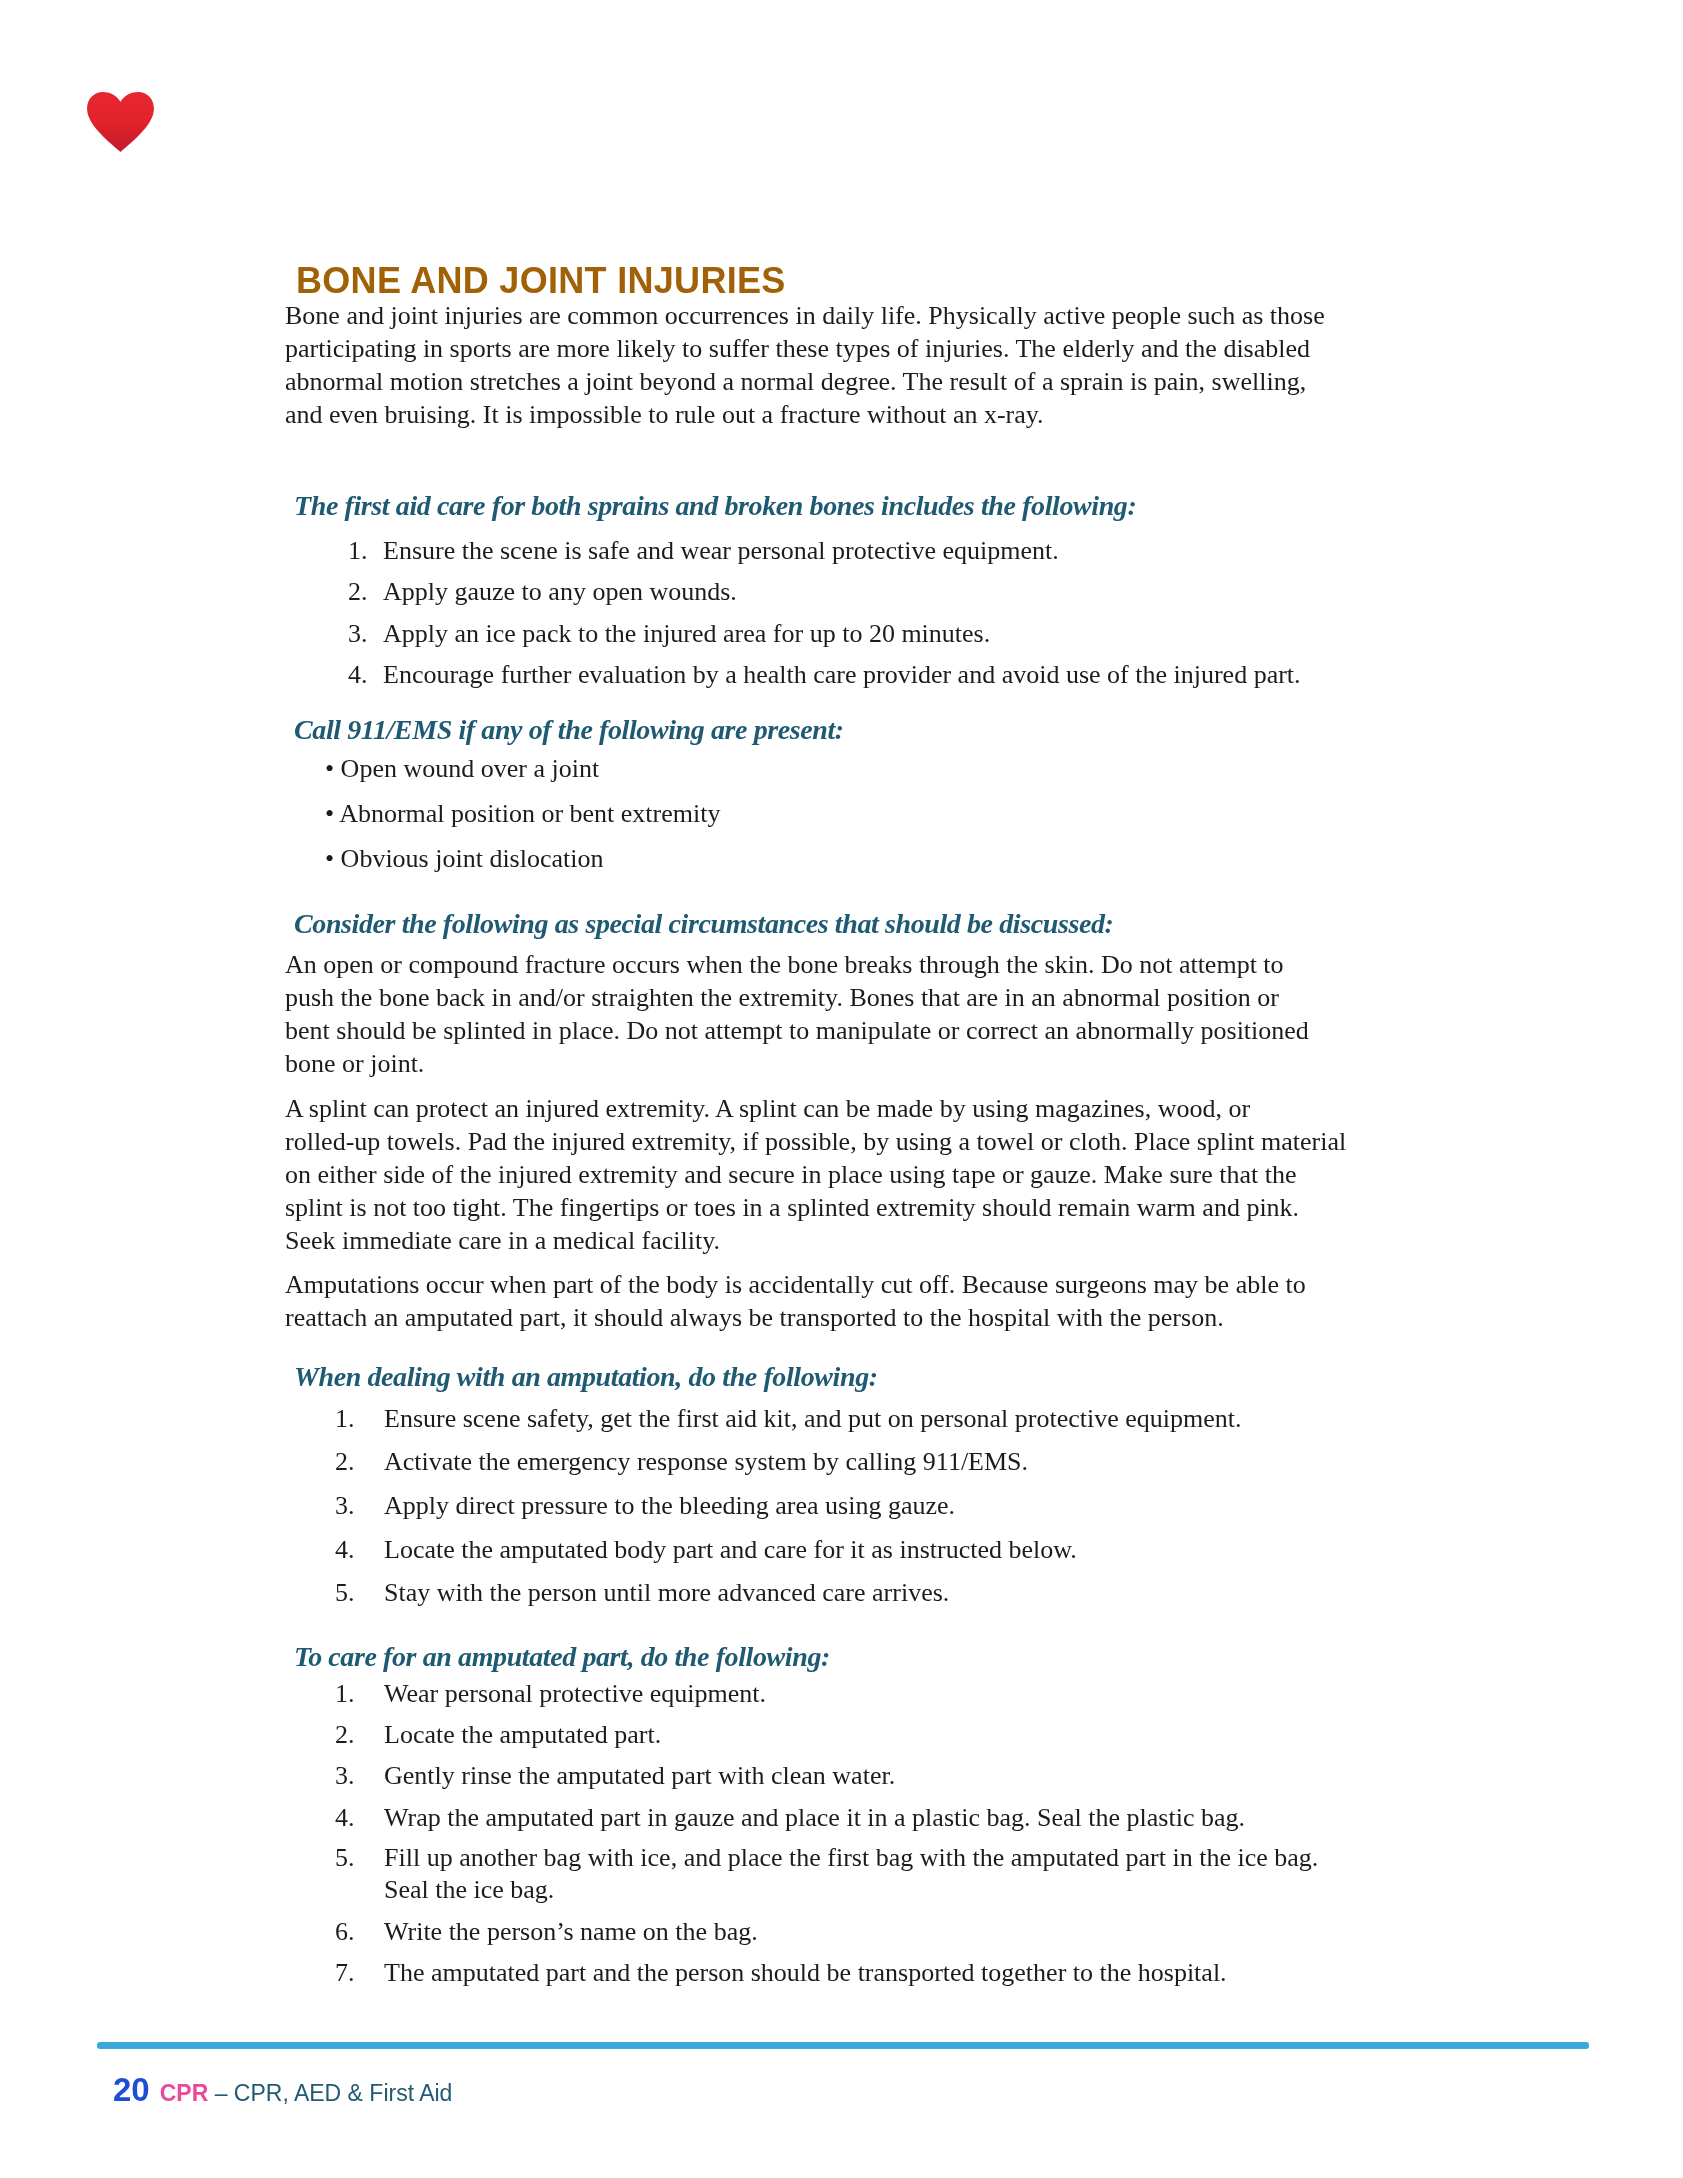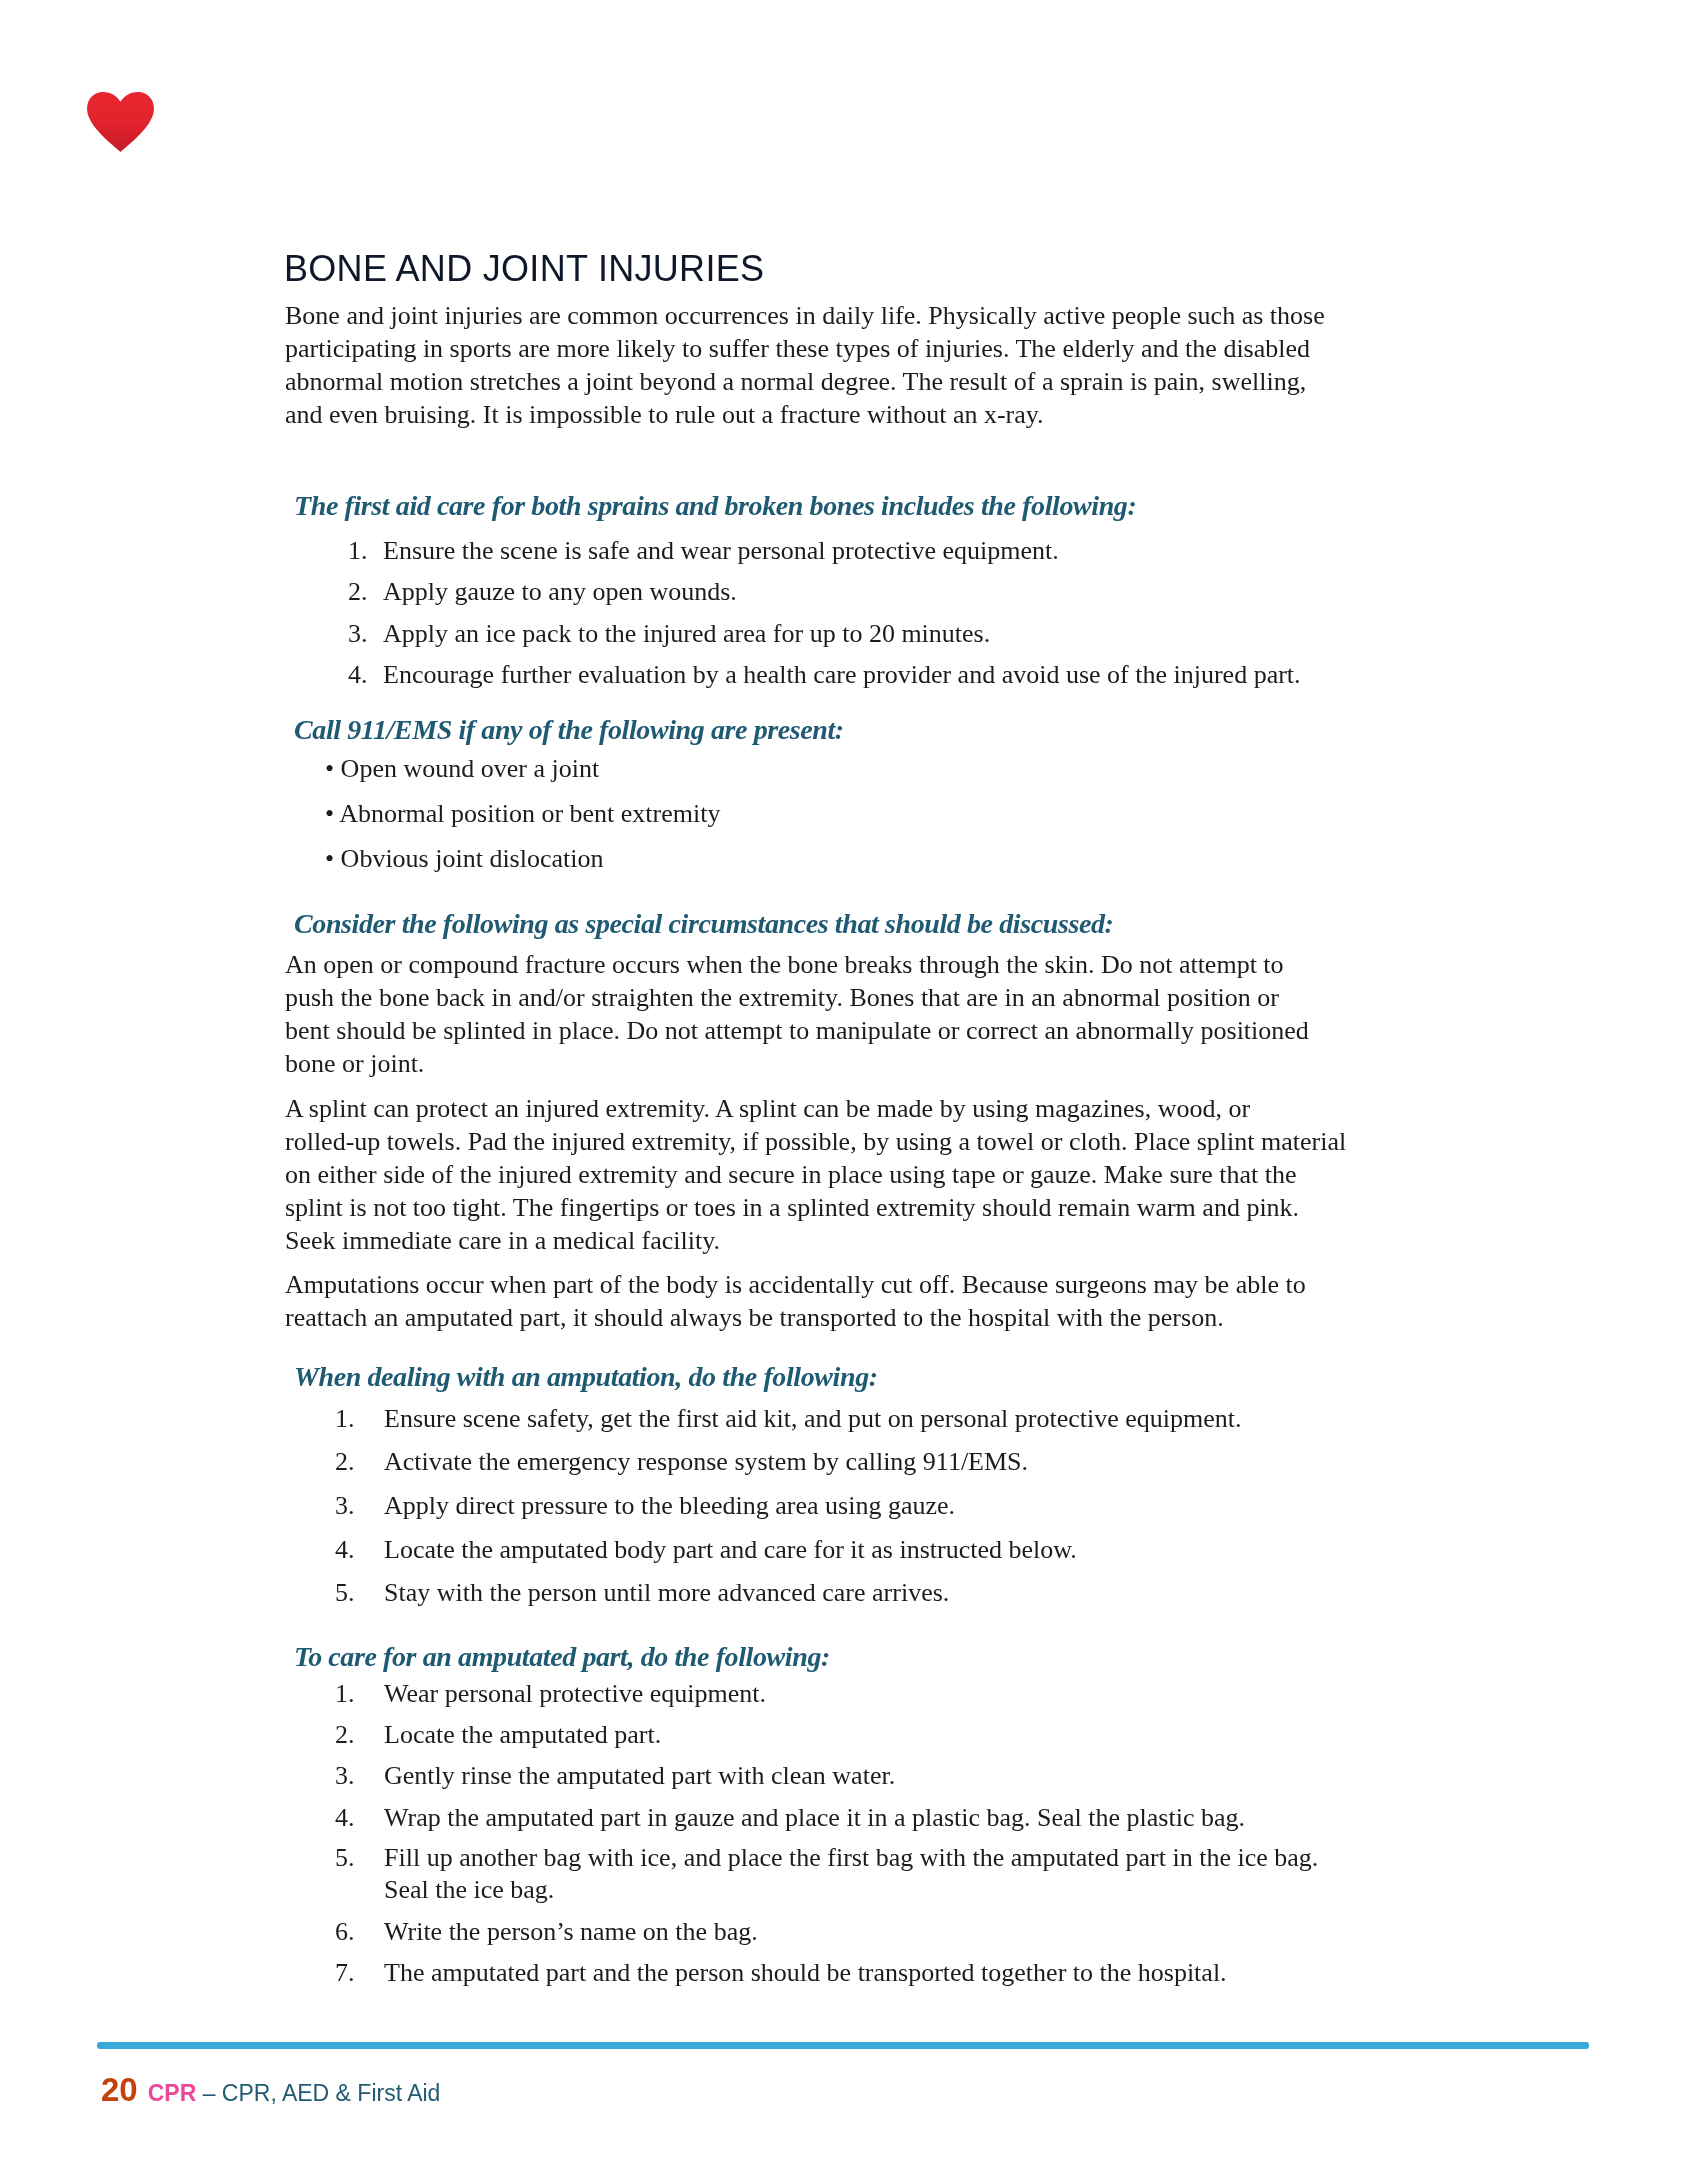--- a/index.html
+++ b/index.html
@@ -1,32 +1,32 @@
 <!DOCTYPE html>
 <html><head>
 <meta charset="utf-8">
 <style>
   html, body { margin:0; padding:0; background:#ffffff; }
   body { width:1683px; height:2178px; position:relative; overflow:hidden;
          font-family:"Liberation Serif", "DejaVu Serif", serif; color:#1c1c1c; }
   .abs { position:absolute; }
   .heart { left:85px; top:91px; width:71px; height:63px; }
-  .title { left:284px; top:248px; font-family:"Liberation Sans", sans-serif; font-weight:normal;
-           font-size:36px; color:#0f172a; letter-spacing:0.3px; margin:0; }
+  .title { left:284px; top:248px; font-family:"Liberation Sans", sans-serif; font-weight:bold;
+           font-size:36px; color:#a16207; letter-spacing:0.3px; margin:12px; }
   .para { left:285px; width:1218px; font-size:26px; line-height:33px; margin:0; }
   .heading { left:285px; font-style:italic; font-weight:bold; font-size:28px; color:#1f5a73; margin:9px;
              letter-spacing:-0.4px; }
   .li { position:absolute; font-size:26px; line-height:33px; }
   .li .num { position:absolute; left:0; }
   .li .txt { position:absolute; left:49px; white-space:nowrap; }
   .list1 .li .txt { left:35px; }
   .bullet { position:absolute; left:325px; font-size:26px; white-space:nowrap; }
   .rule { left:97px; top:2042px; width:1492px; height:7px; background:#3aa9da; border-radius:3px; }
   .footer { left:101px; top:2071px; font-family:"Liberation Sans", sans-serif; white-space:nowrap; }
-  .footer .pg { color:#c2410c; font-weight:bold; font-size:33px; }
+  .footer .pg { color:#1d4ed8; font-weight:bold; font-size:33px;margin-left:12px; }
   .footer .brand { color:#ec4899; font-weight:bold; font-size:23px; margin-left:10px; }
   .footer .sub { color:#235a73; font-size:23px; }
 </style>
 </head>
 <body>
 
 <svg class="abs heart" viewBox="0 0 72 64">
   <defs>
     <linearGradient id="hg" x1="0" y1="0" x2="0" y2="1">
       <stop offset="0" stop-color="#e8262f"></stop>

